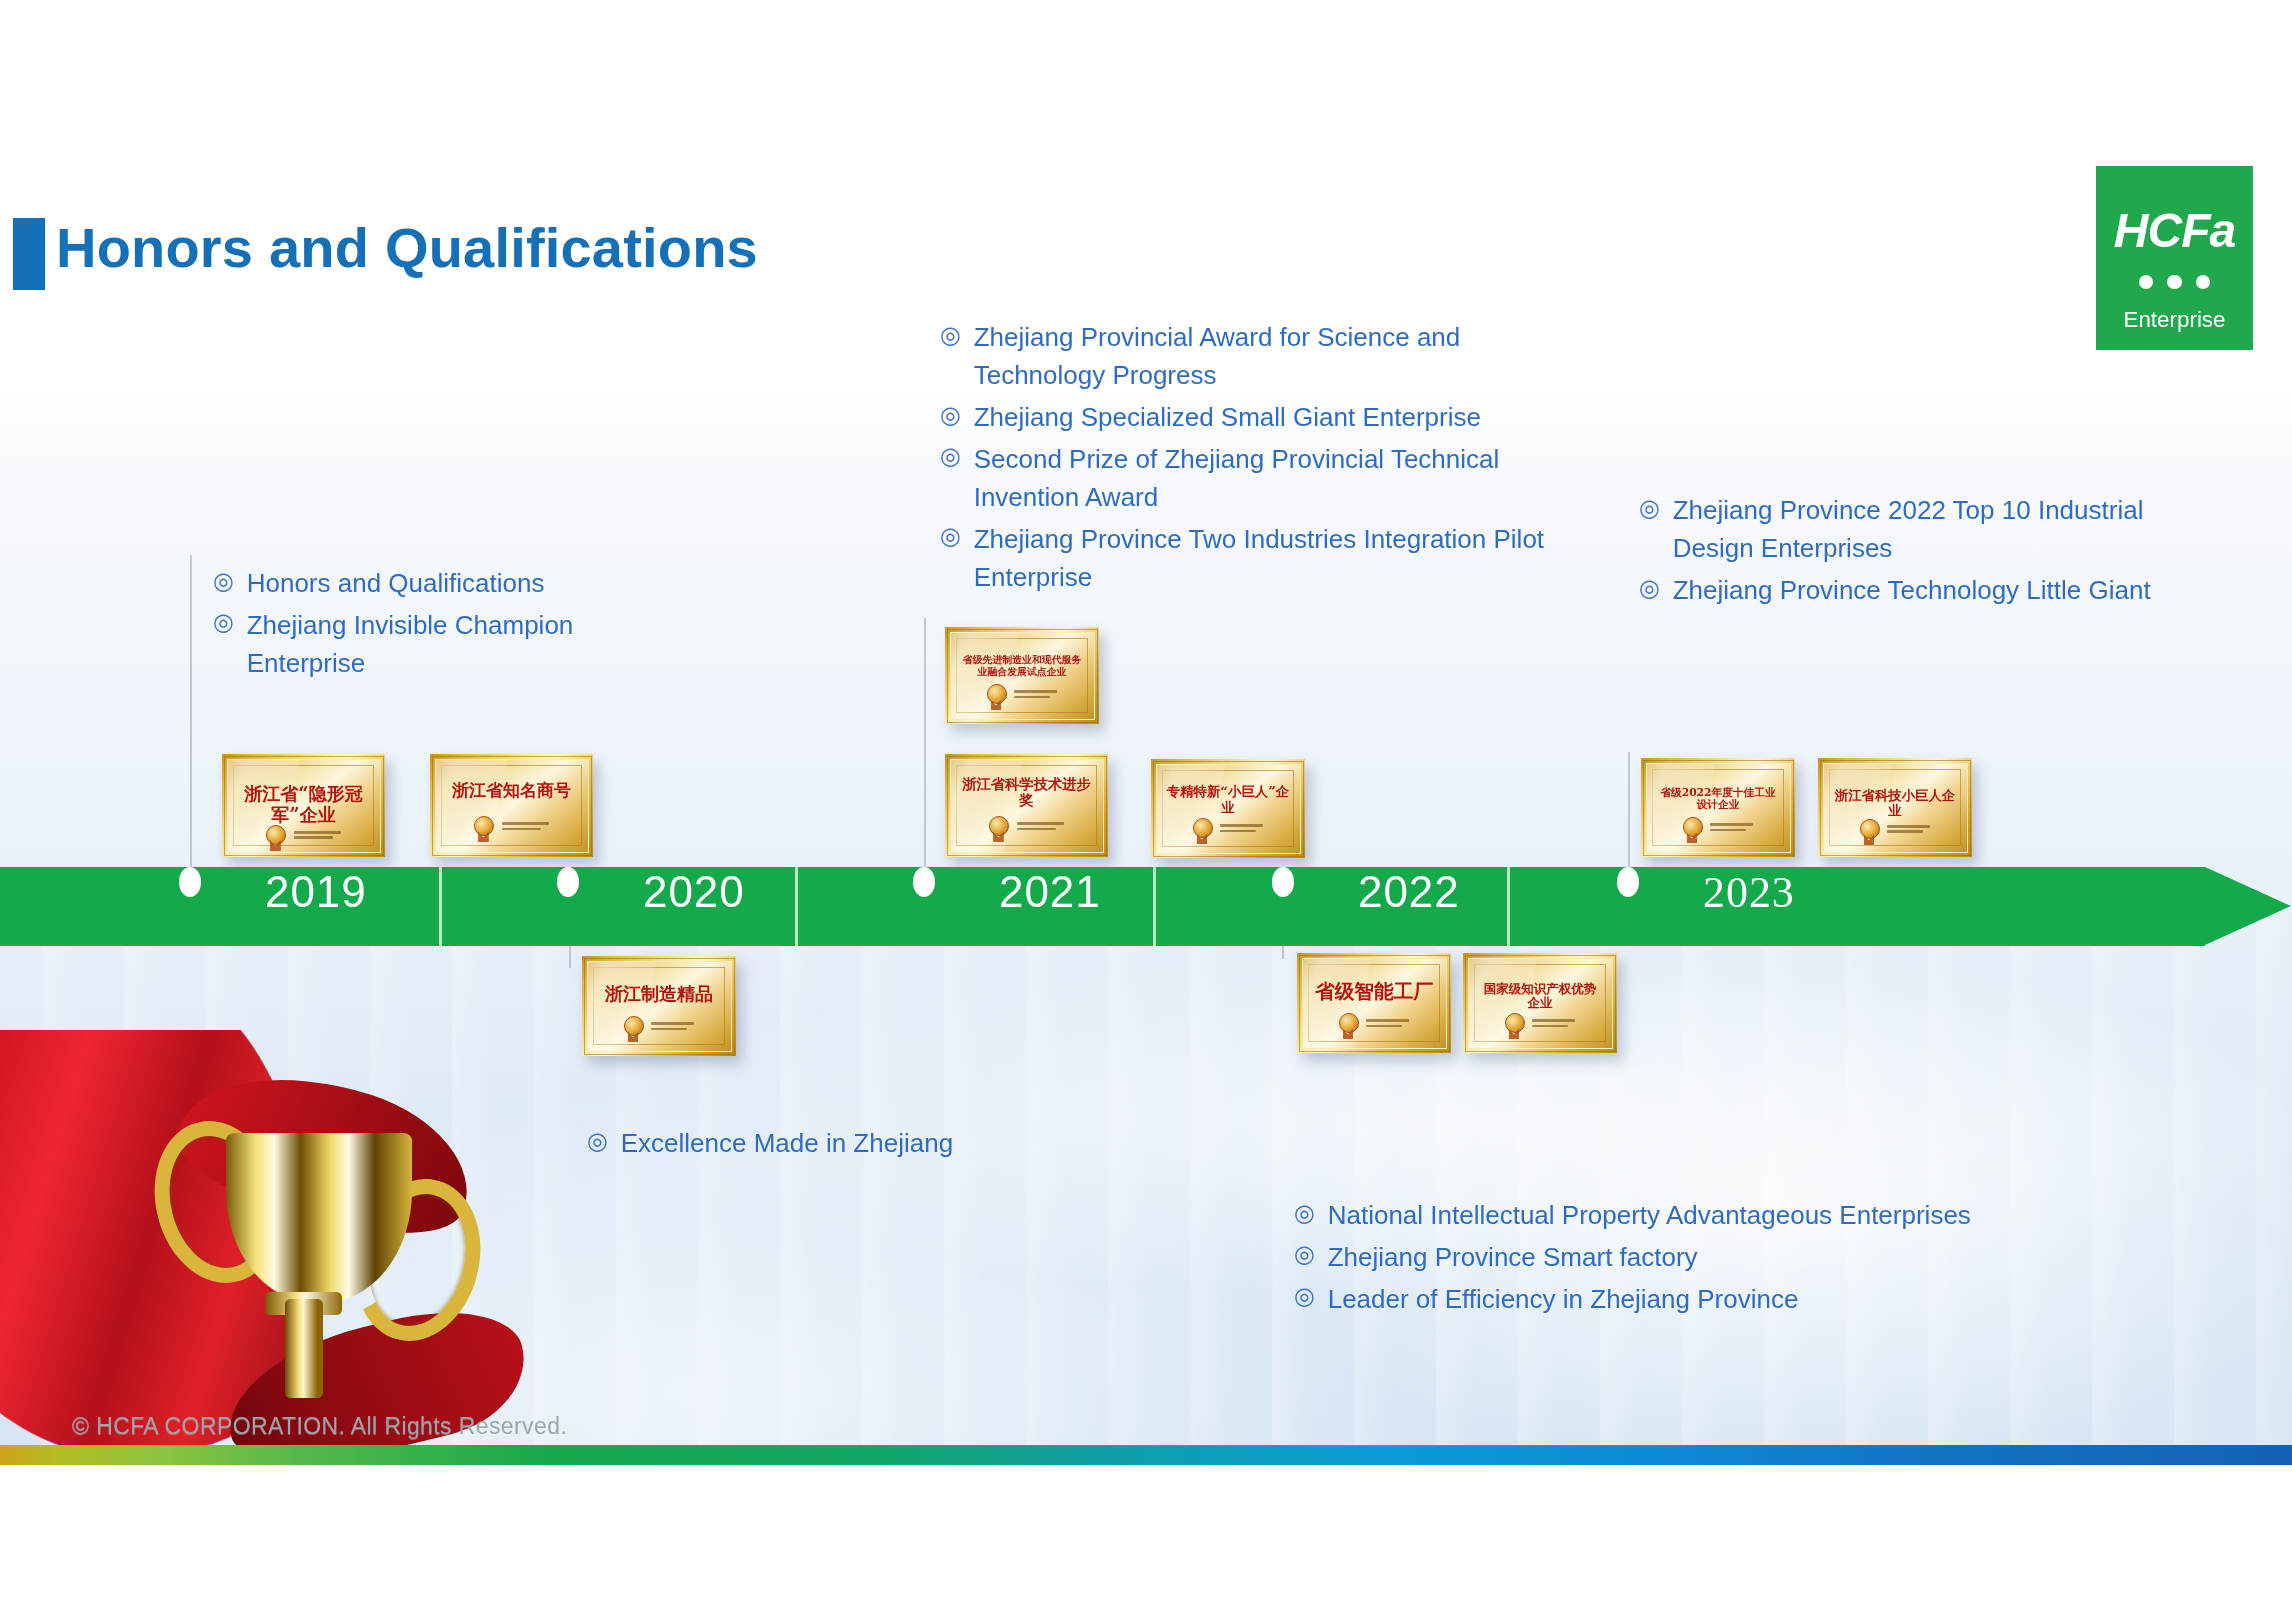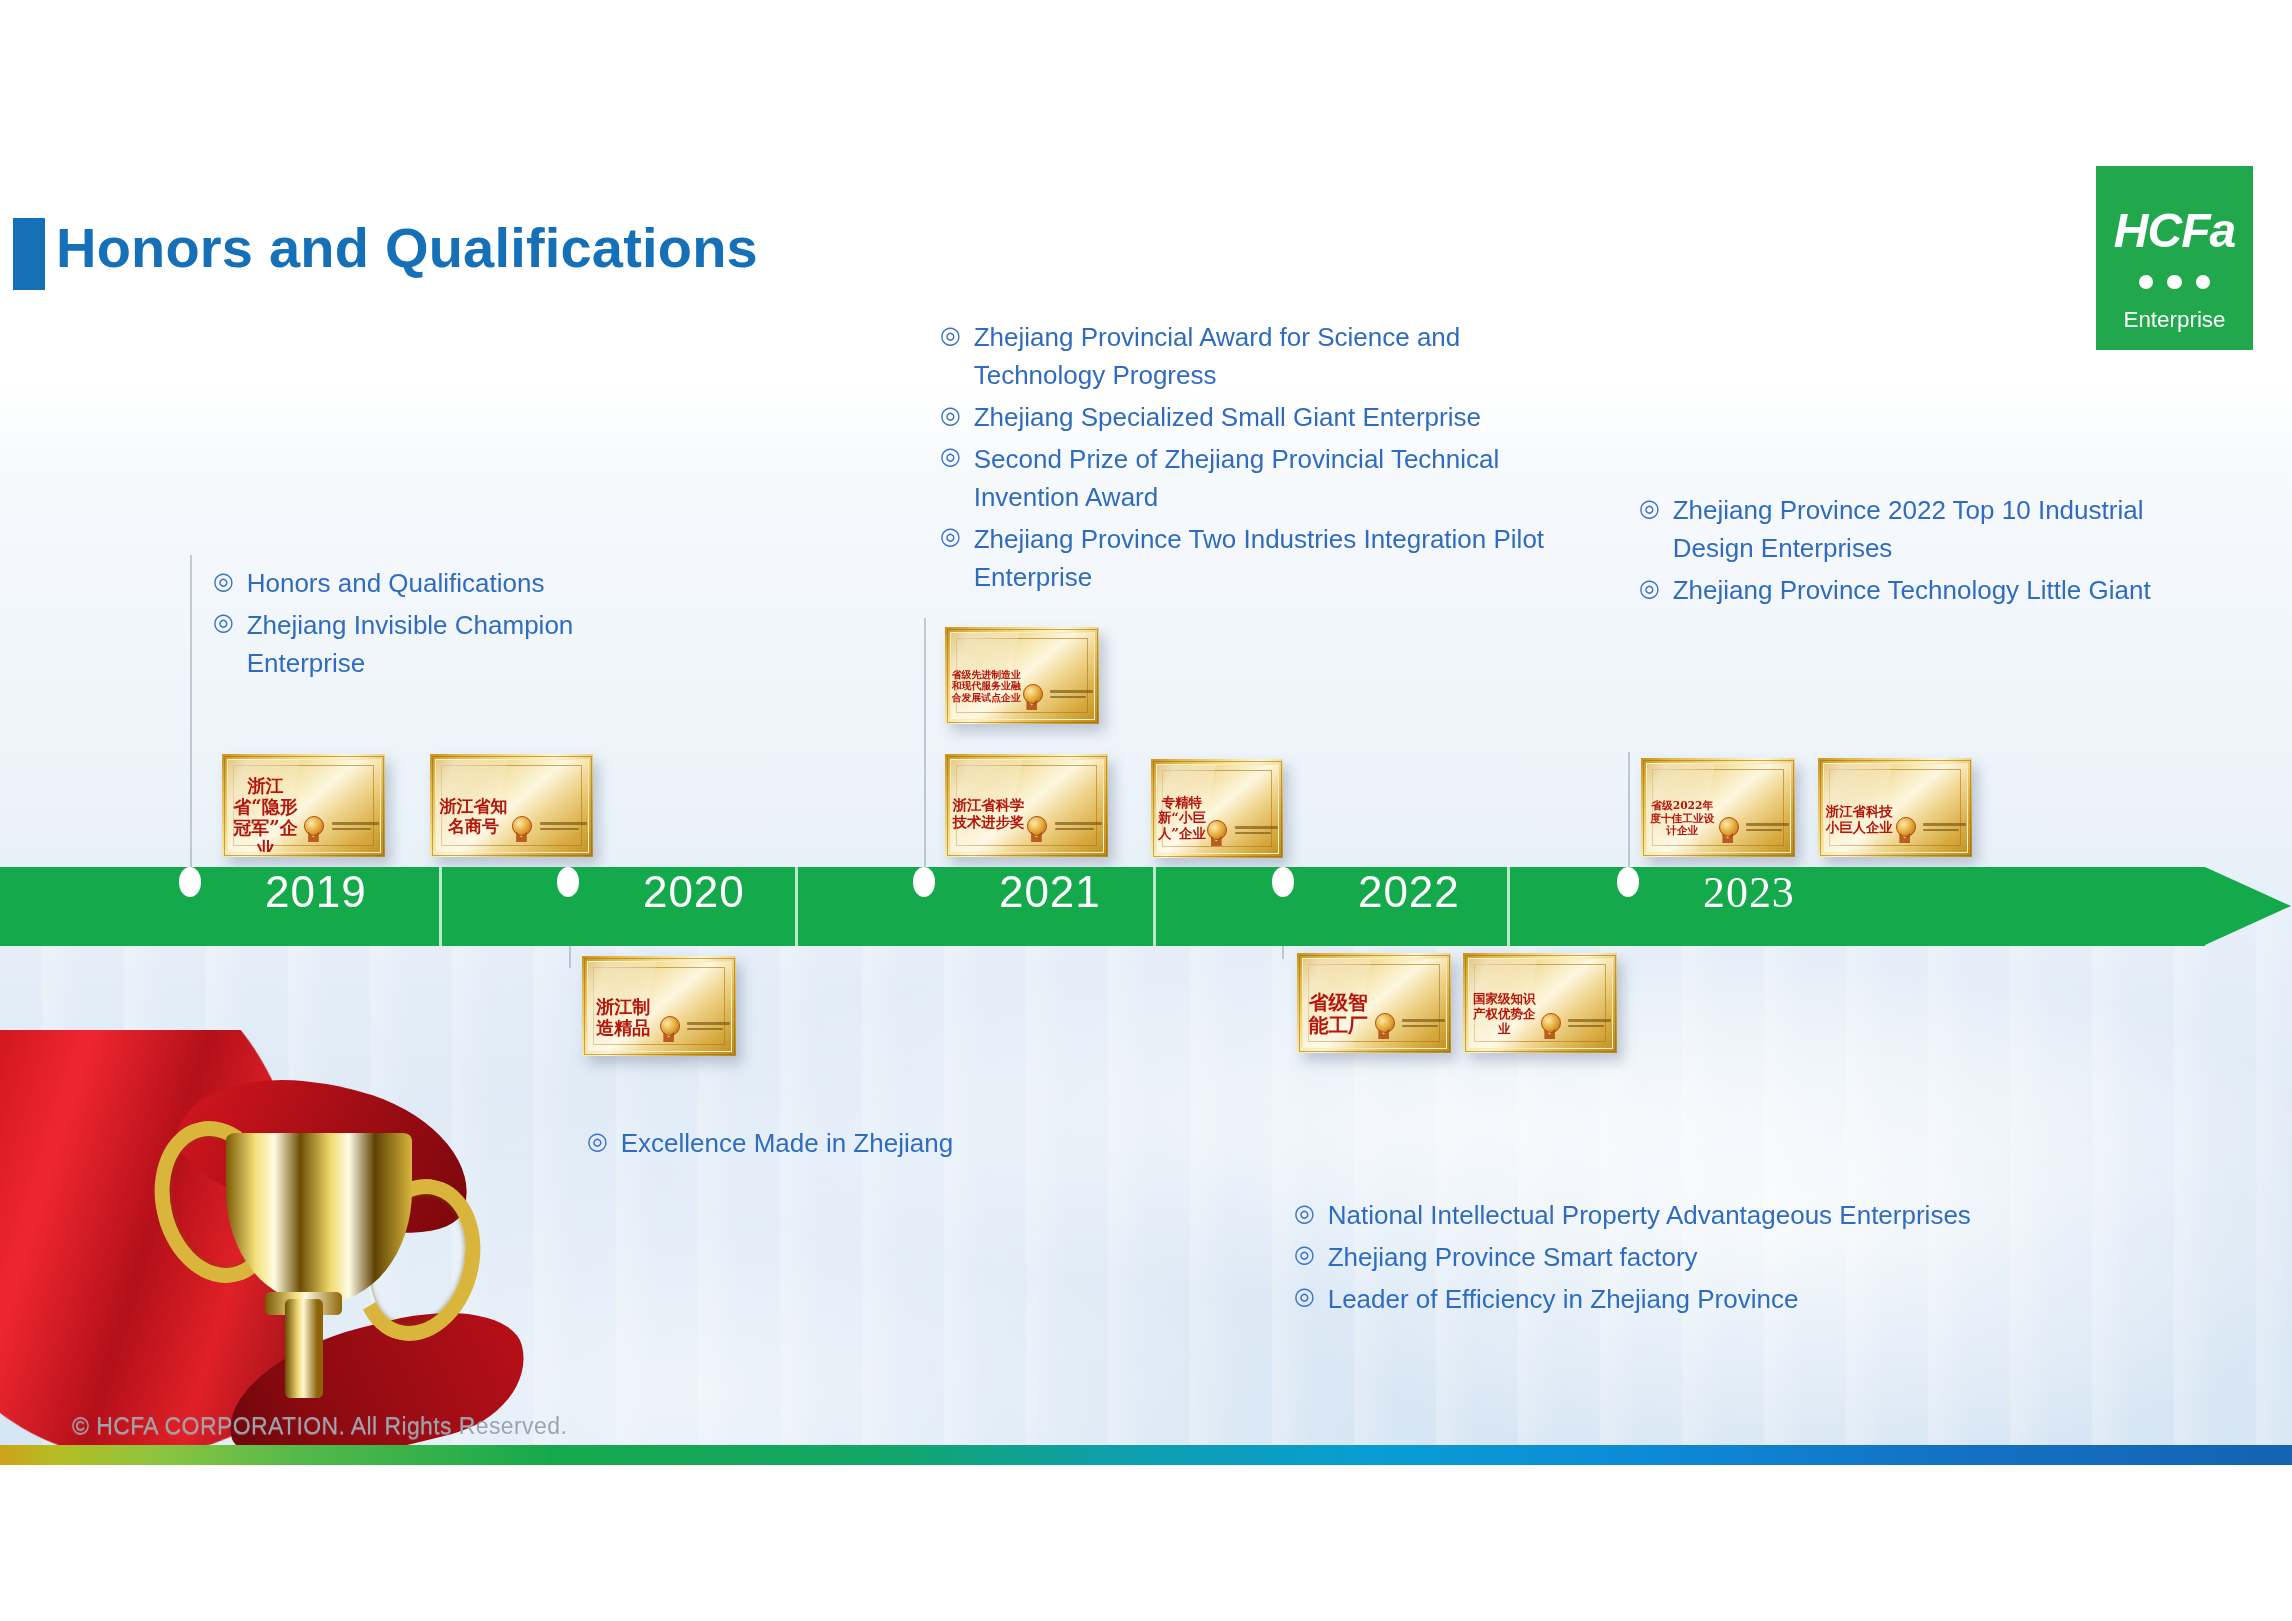--- a/index.html
+++ b/index.html
@@ -89,21 +89,21 @@
     box-shadow:6.3px 8px 12.5px rgba(60,80,110,.28);
     background:linear-gradient(135deg,#c9931f 0%,#e3b647 12%,#f6e08f 34%,#fff6cf 48%,#efd07c 62%,#d5a432 82%,#b98a1c 100%);
     padding:4.5px;box-sizing:border-box;
   }
   .plaque-inner{
     position:relative;width:100%;height:100%;box-sizing:border-box;
     background:linear-gradient(140deg,#d5a63a 0%,#eccf7d 18%,#f7e9b9 38%,#fdf7df 50%,#f0d48d 66%,#d9ad45 86%,#c59324 100%);
     border:1.8px solid rgba(255,245,200,.85);
     outline:0.9px solid rgba(150,105,15,.55);
     outline-offset:2.7px;
-    display:flex;align-items:center;
+    display:flex;flex-direction:column;align-items:center;
     overflow:hidden;
   }
   .plaque-inner::before{
     content:"";position:absolute;left:5.4px;top:5.4px;right:5.4px;bottom:5.4px;
     border:0.9px solid rgba(168,120,20,.6);pointer-events:none;
   }
   .plaque-inner::after{
     content:"";position:absolute;left:-30%;top:-40%;width:70%;height:190%;
     background:linear-gradient(100deg,rgba(255,255,255,0) 0%,rgba(255,255,255,.55) 45%,rgba(255,255,255,0) 100%);
     transform:rotate(12deg);pointer-events:none;
@@ -324,21 +324,21 @@
       <div class="plaque-seal">
         <span class="seal"></span>
         <span class="seal-lines">
           <span style="width:47px"></span>
             <span style="width:39px"></span>
         </span>
       </div>
     </div>
   </div>
 
-  <div class="plaque" style="left:1151px;top:759px;width:132px;height:99px;">
+  <div class="plaque" style="left:1151px;top:759px;width:154px;height:99px;">
     <div class="plaque-inner">
       <div class="plaque-text" style="font-size:13.4px;margin-top:19.7px;">专精特新“小巨人”企业</div>
       <div class="plaque-seal">
         <span class="seal"></span>
         <span class="seal-lines">
           <span style="width:43px"></span>
             <span style="width:36px"></span>
         </span>
       </div>
     </div>

